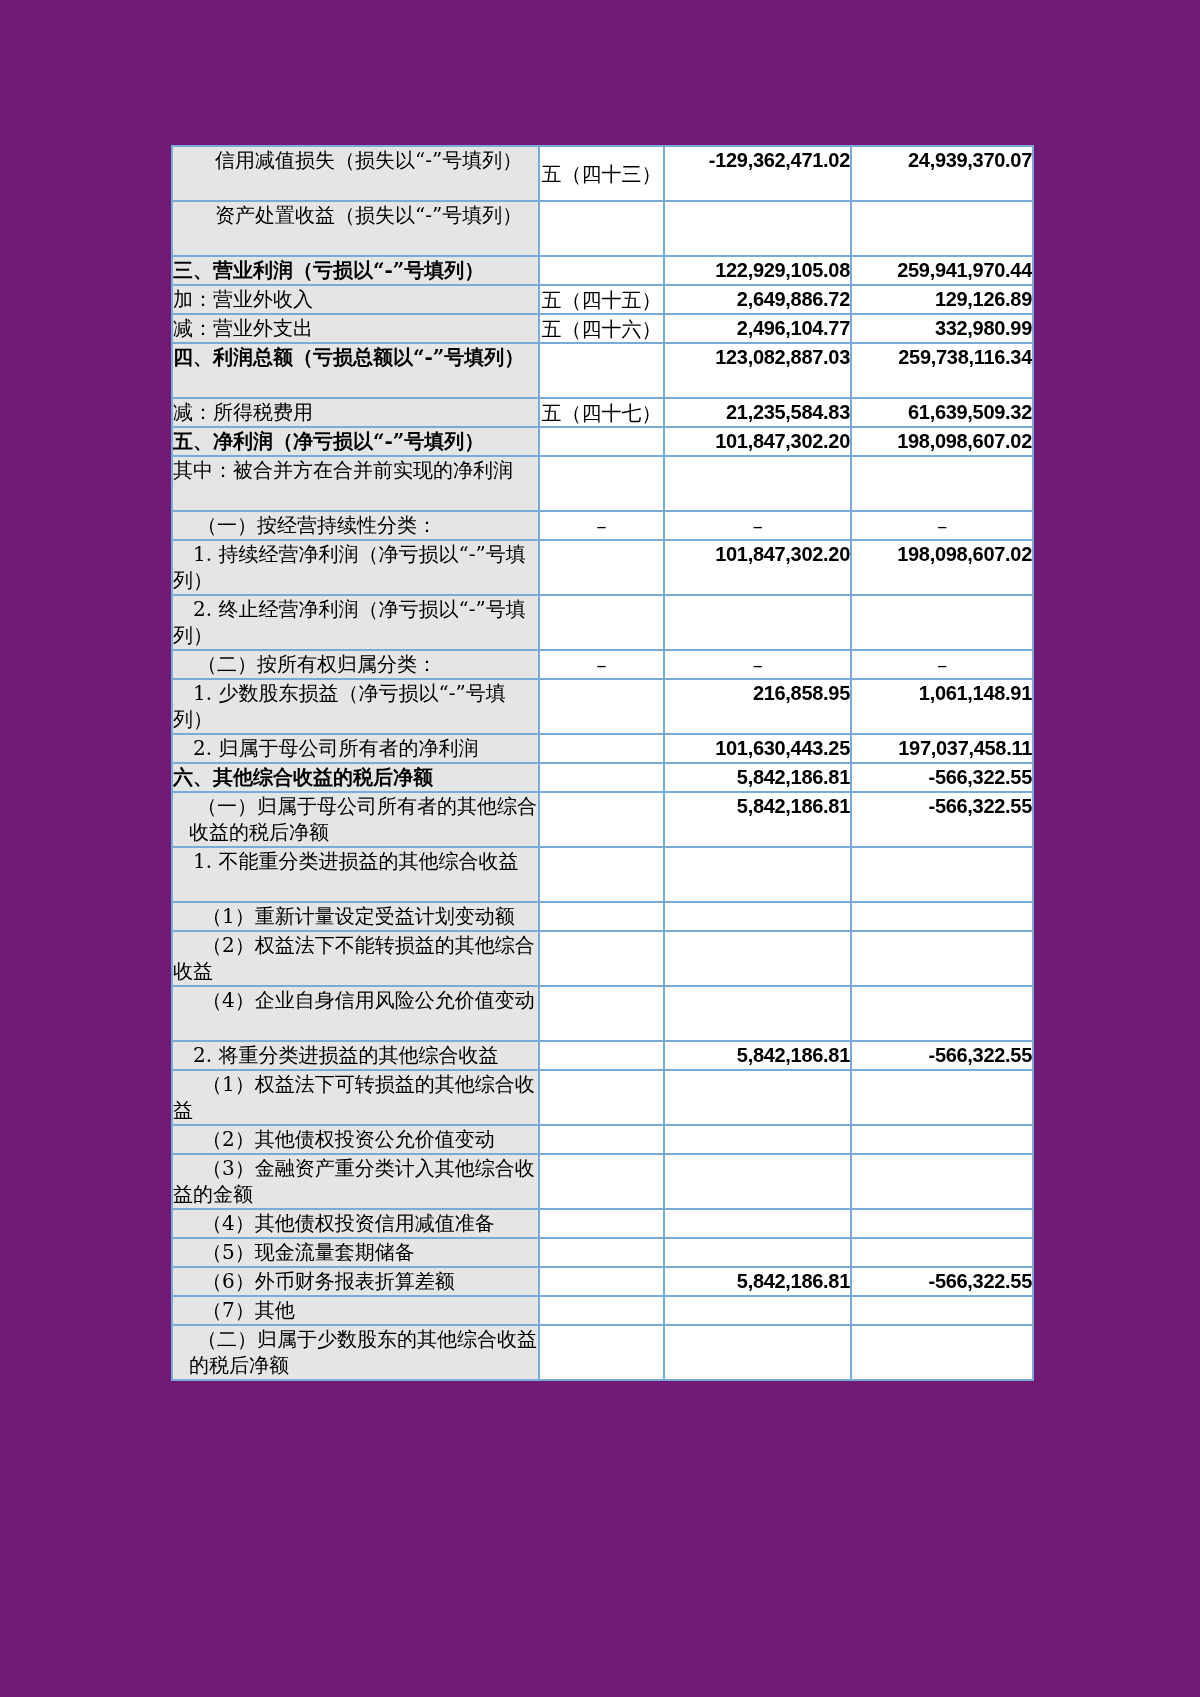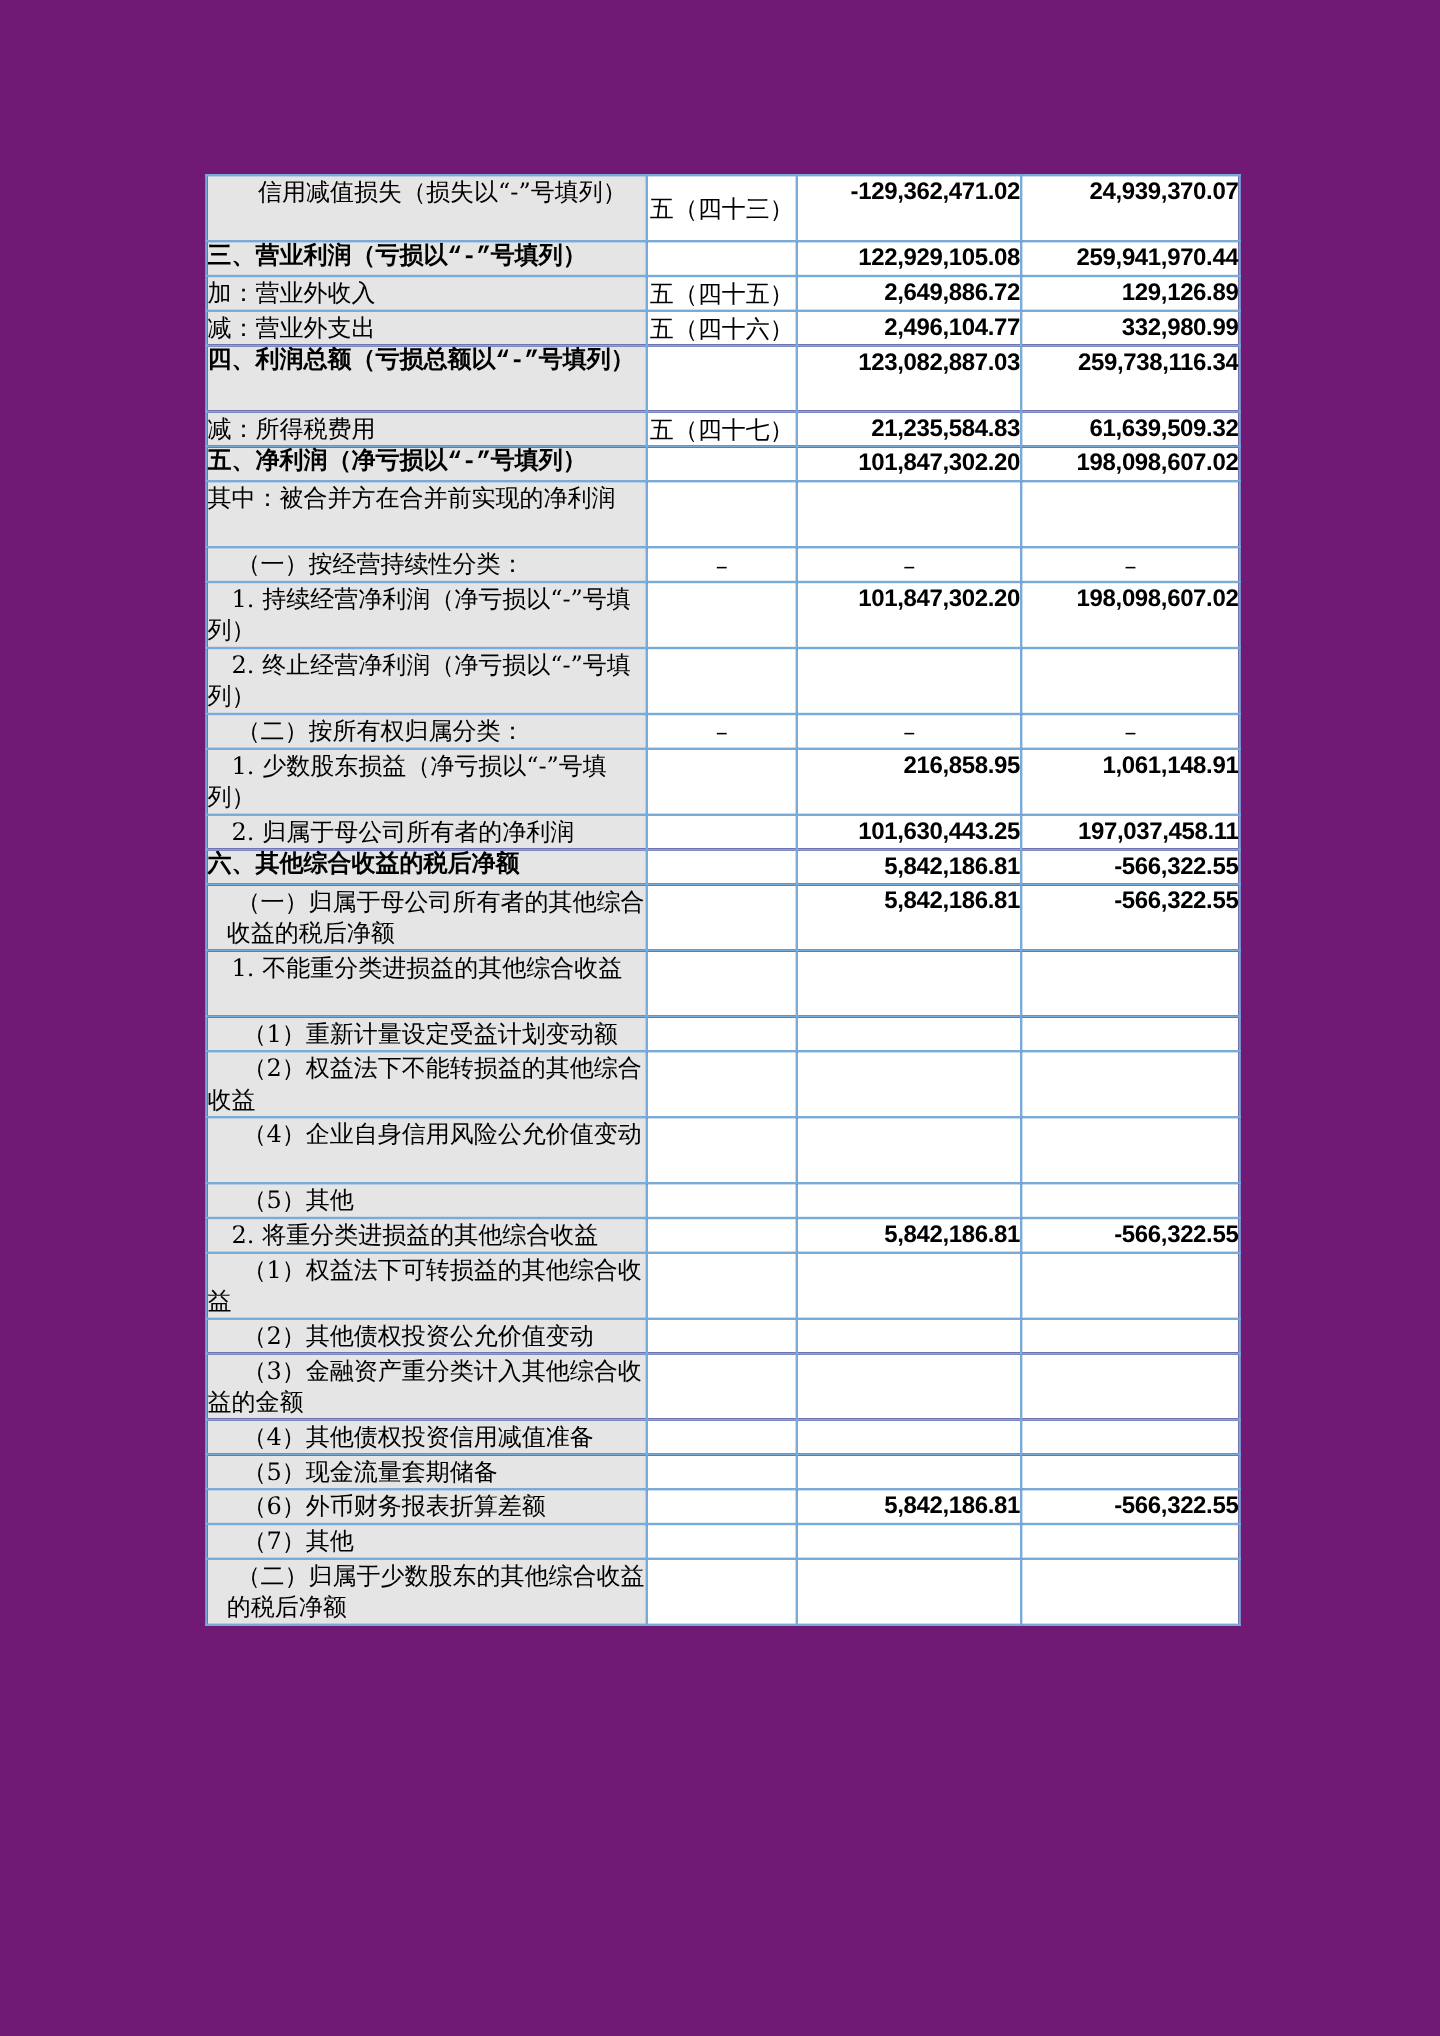--- a/index.html
+++ b/index.html
@@ -53,21 +53,21 @@
   }
   td.num.dash{
     text-align:center;
     font-family:"DejaVu Serif","Liberation Serif",serif;
     font-weight:normal;
     color:var(--text-c);
     vertical-align:middle;
   }
   tr.h1 td{height:27px;}
   tr.h2 td{height:53px;}
-  td.item.b{font-weight:bold;font-family:Liberation Mono, monospace;}
+  td.item.b{font-weight:bold;}
   td.item.ih{text-indent:42px;}
   td.item.i0{text-indent:0;}
   td.item.i1{text-indent:8px;padding-left:16px;}
   td.item.i2{text-indent:20px;}
   td.item.i3{text-indent:29px;}
 </style>
 </head>
 <body>
 
 <div class="page">
@@ -78,20 +78,26 @@
       <col style="width:187px">
       <col style="width:182px">
     </colgroup>
     <tbody>
         <tr class="h2">
           <td class="item ih">信用减值损失（损失以“-”号填列）</td>
           <td class="note">五（四十三）</td>
           <td class="num">-129,362,471.02</td>
           <td class="num">24,939,370.07</td>
         </tr>
+        <tr class="h2">
+          <td class="item ih">资产处置收益（损失以“-”号填列）</td>
+          <td class="note"></td>
+          <td class="num"></td>
+          <td class="num"></td>
+        </tr>
         <tr class="h1">
           <td class="item i0 b">三、营业利润（亏损以“-”号填列）</td>
           <td class="note"></td>
           <td class="num">122,929,105.08</td>
           <td class="num">259,941,970.44</td>
         </tr>
         <tr class="h1">
           <td class="item i0">加：营业外收入</td>
           <td class="note">五（四十五）</td>
           <td class="num">2,649,886.72</td>
@@ -188,26 +194,20 @@
           <td class="num"></td>
         </tr>
         <tr class="h2">
           <td class="item i3">（2）权益法下不能转损益的其他综合收益</td>
           <td class="note"></td>
           <td class="num"></td>
           <td class="num"></td>
         </tr>
         <tr class="h2">
           <td class="item i3">（4）企业自身信用风险公允价值变动</td>
-          <td class="note"></td>
-          <td class="num"></td>
-          <td class="num"></td>
-        </tr>
-        <tr class="h1">
-          <td class="item i3">（5）其他</td>
           <td class="note"></td>
           <td class="num"></td>
           <td class="num"></td>
         </tr>
         <tr class="h1">
           <td class="item i2">2. 将重分类进损益的其他综合收益</td>
           <td class="note"></td>
           <td class="num">5,842,186.81</td>
           <td class="num">-566,322.55</td>
         </tr>

